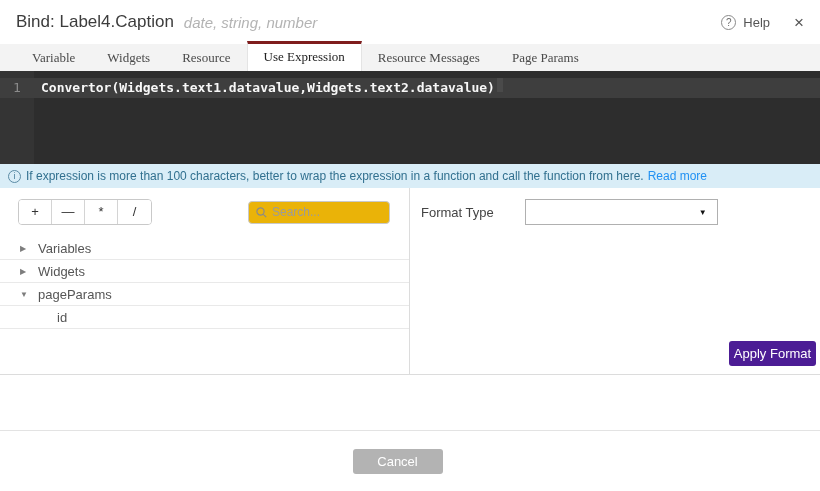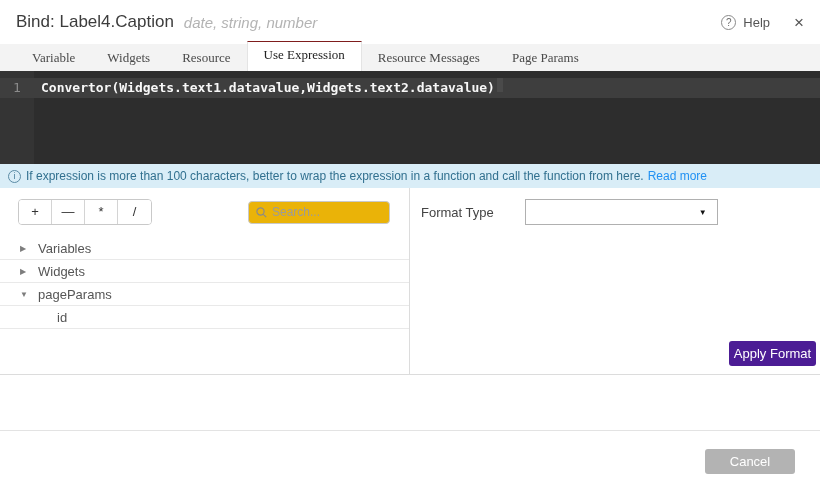--- a/index.html
+++ b/index.html
@@ -13,21 +13,21 @@
   .subtitle { font-size:15px; font-style:italic; color:#b3b3b3; margin-left:10px; }
   .header-right { margin-left:auto; display:flex; align-items:center; color:#666; }
   .help-circle { width:15px; height:15px; border:1px solid #8a8a8a; border-radius:50%;
     display:inline-flex; align-items:center; justify-content:center; font-size:10px; color:#6d6d6d; }
   .help-label { font-size:13px; color:#555; margin-left:7px; cursor:pointer; }
   .close-x { font-size:17px; color:#555; margin-left:24px; cursor:pointer; line-height:1; }
 
   
   .tabbar { height:27px; background:#f3f3f3; display:flex; padding-left:16px; flex:0 0 auto;font-family:Liberation Serif, serif; }
   .tab { padding:0 16px; line-height:27px; font-size:13px; color:#4a4a4a; cursor:pointer; white-space:nowrap; }
-  .tab.active { background:#fff; border-top:1px solid #7f1d1d; margin-top:-3px; line-height:26px;
+  .tab.active { background:#fff; border-top:3px solid #7f1d1d; margin-top:-3px; line-height:26px;
     border-left:1px solid #e4e4e4; border-right:1px solid #e4e4e4; color:#222; }
 
   
   .editor { height:93px; background:#2d2d2d; flex:0 0 auto; position:relative;
     font-family:"DejaVu Sans Mono", monospace; font-size:13px; padding-top:7px; }
   .gutter-bg { position:absolute; left:0; top:0; bottom:0; width:34px; background:#343434; }
   .editor-line { position:relative; display:flex; height:20px; line-height:20px; background:#3e3e3e; }
   .line-no { width:34px; text-align:center; color:#8b8b8b; flex:0 0 auto; }
   .code-text { color:#f7f7f7; font-weight:bold; white-space:pre; padding-left:7px; }
   .cursor { display:inline-block; width:6px; height:14px; background:#4a4a4a; margin-left:2px; vertical-align:middle; }
@@ -69,21 +69,21 @@
   .select-caret { font-size:8px; color:#111; }
   .apply-btn { position:absolute; right:4px; bottom:8px; width:87px; height:25px; background:#4c1d95;
     color:#fff; border:none; border-radius:3px; font-size:13px; cursor:pointer;
     font-family:"Liberation Sans", sans-serif; }
 
   .divider { height:1px; background:#dcdcdc; flex:0 0 auto; }
   .gap { height:55px; flex:0 0 auto; }
 
   
   .footer { height:61px; border-top:1px solid #e3e3e3; display:flex; align-items:center;
-    justify-content:flex-end; padding-right:15px; flex:1; }
+    justify-content:center; padding-right:15px; flex:1; }
   .btn { height:25px; border:none; border-radius:3px; font-size:13px; color:#fff; cursor:pointer;
     font-family:"Liberation Sans", sans-serif; }
   .btn-cancel { width:90px; background:#b3b3b3; margin-right:10px; }
   .btn-bind { width:86px; background:#2191f3; }
 </style>
 </head>
 <body>
 
 <div class="dialog">
 

